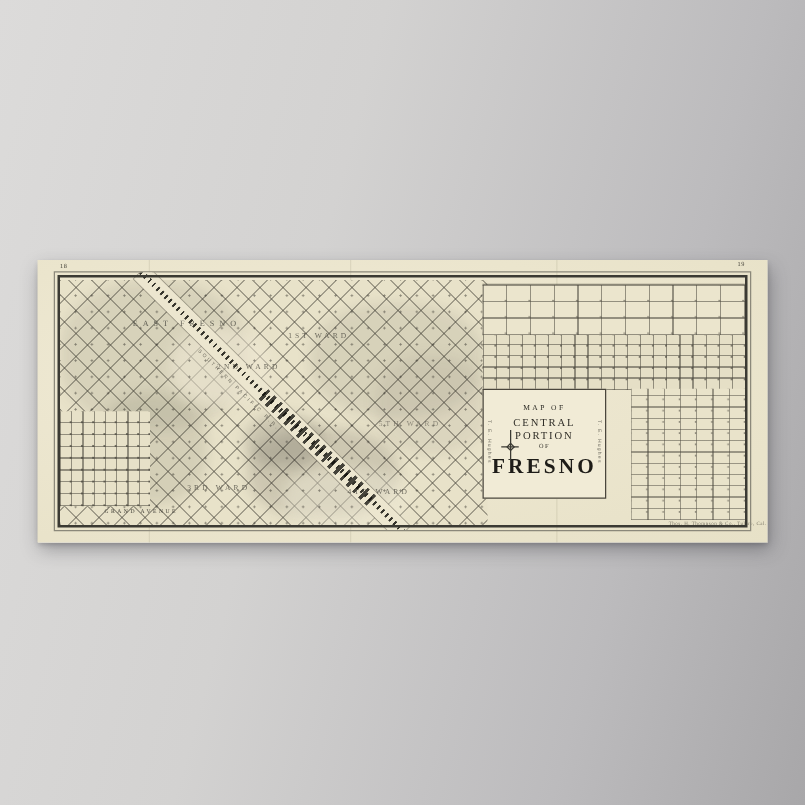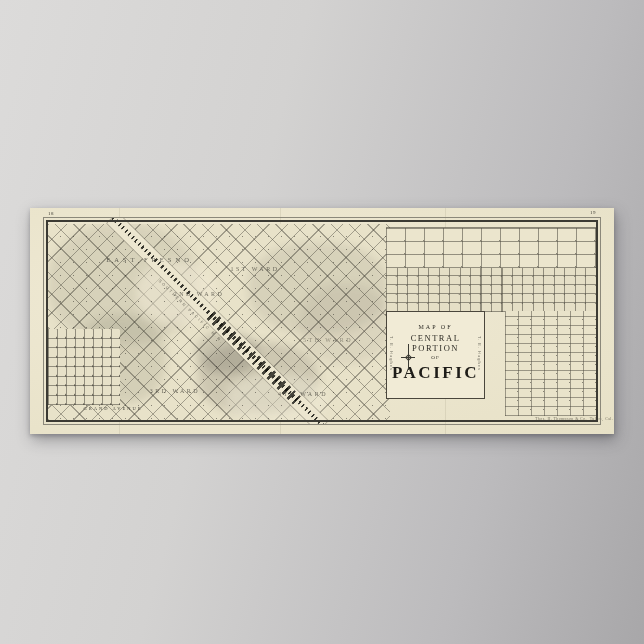--- a/index.html
+++ b/index.html
@@ -205,18 +205,18 @@
         <div class="compass">
           <div class="vert"></div>
           <div class="horiz"></div>
           <div class="hub"></div>
         </div>
         <div class="side-label sl-left">T. E. Hughes</div>
         <div class="side-label sl-right">T. E. Hughes</div>
         <div class="tb-line1">MAP OF</div>
         <div class="tb-line2">CENTRAL PORTION</div>
         <div class="tb-line3">OF</div>
-        <div class="tb-line4">PACIFIC</div>
+        <div class="tb-line4">FRESNO</div>
       </div>
 
     </div>
   </div>
 </div>
 
 </body></html>

